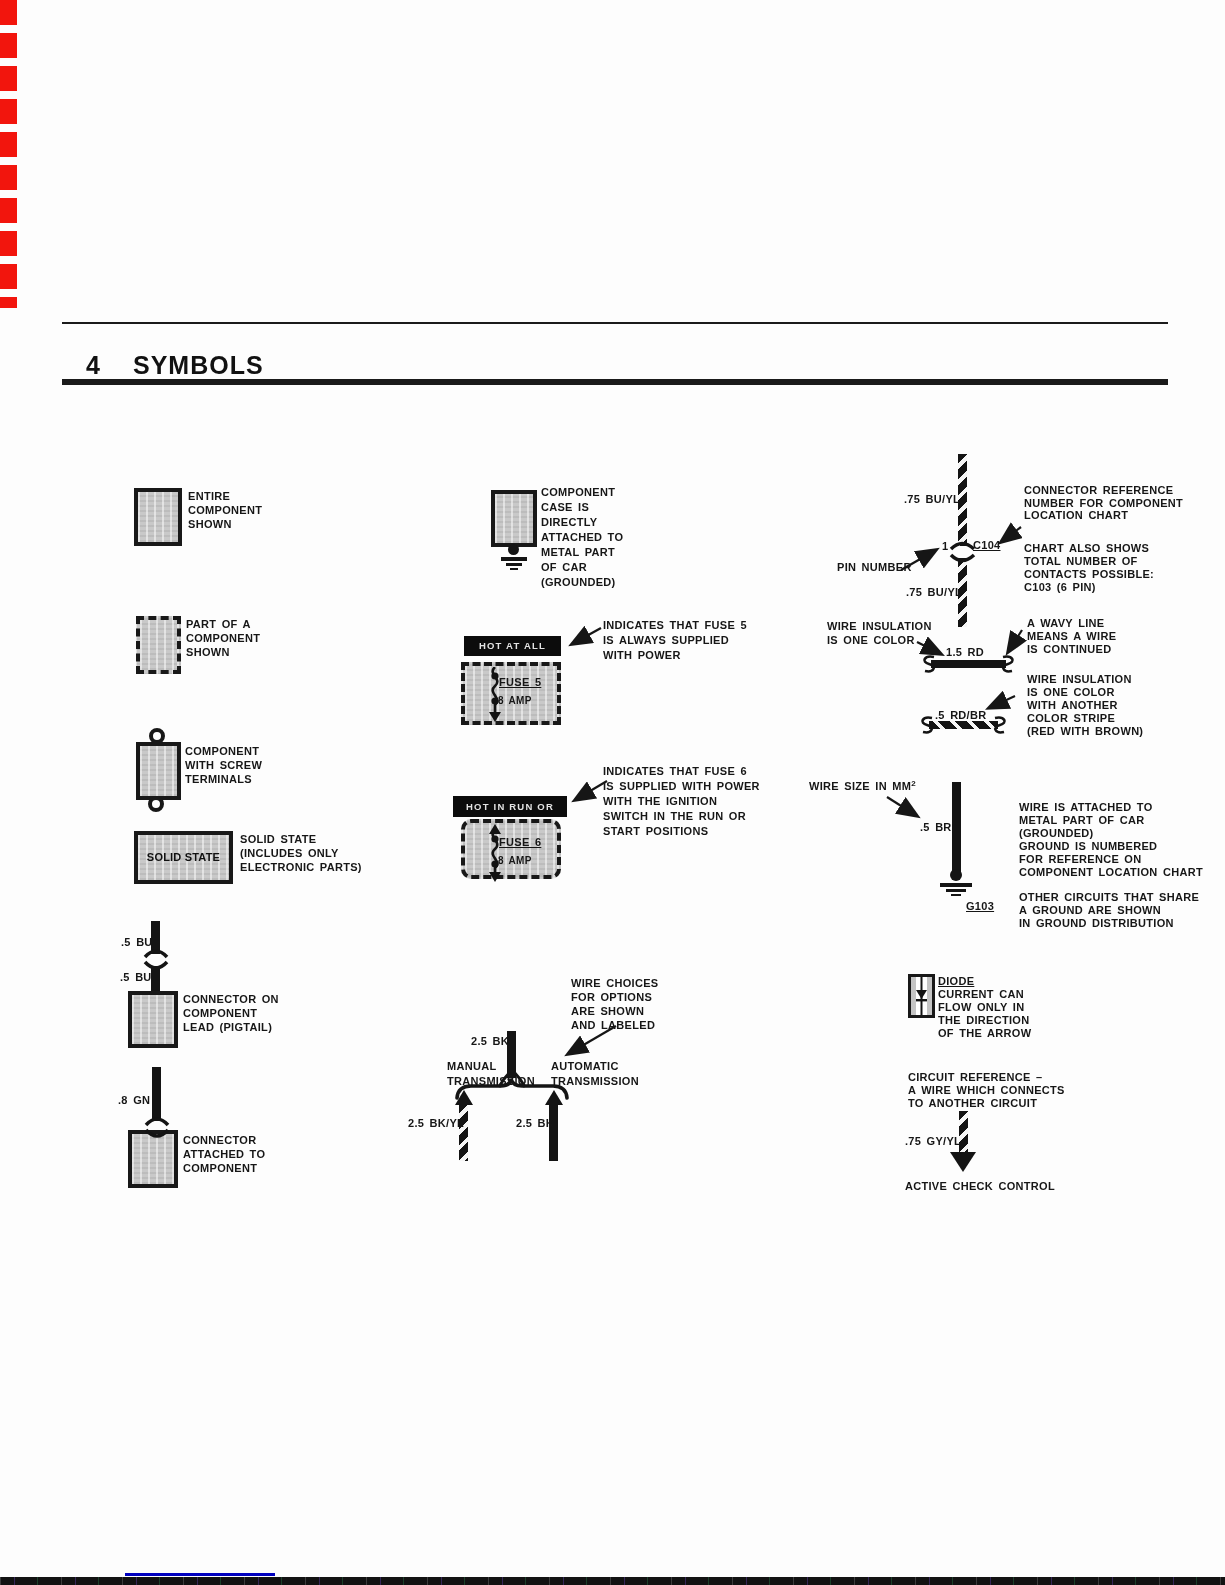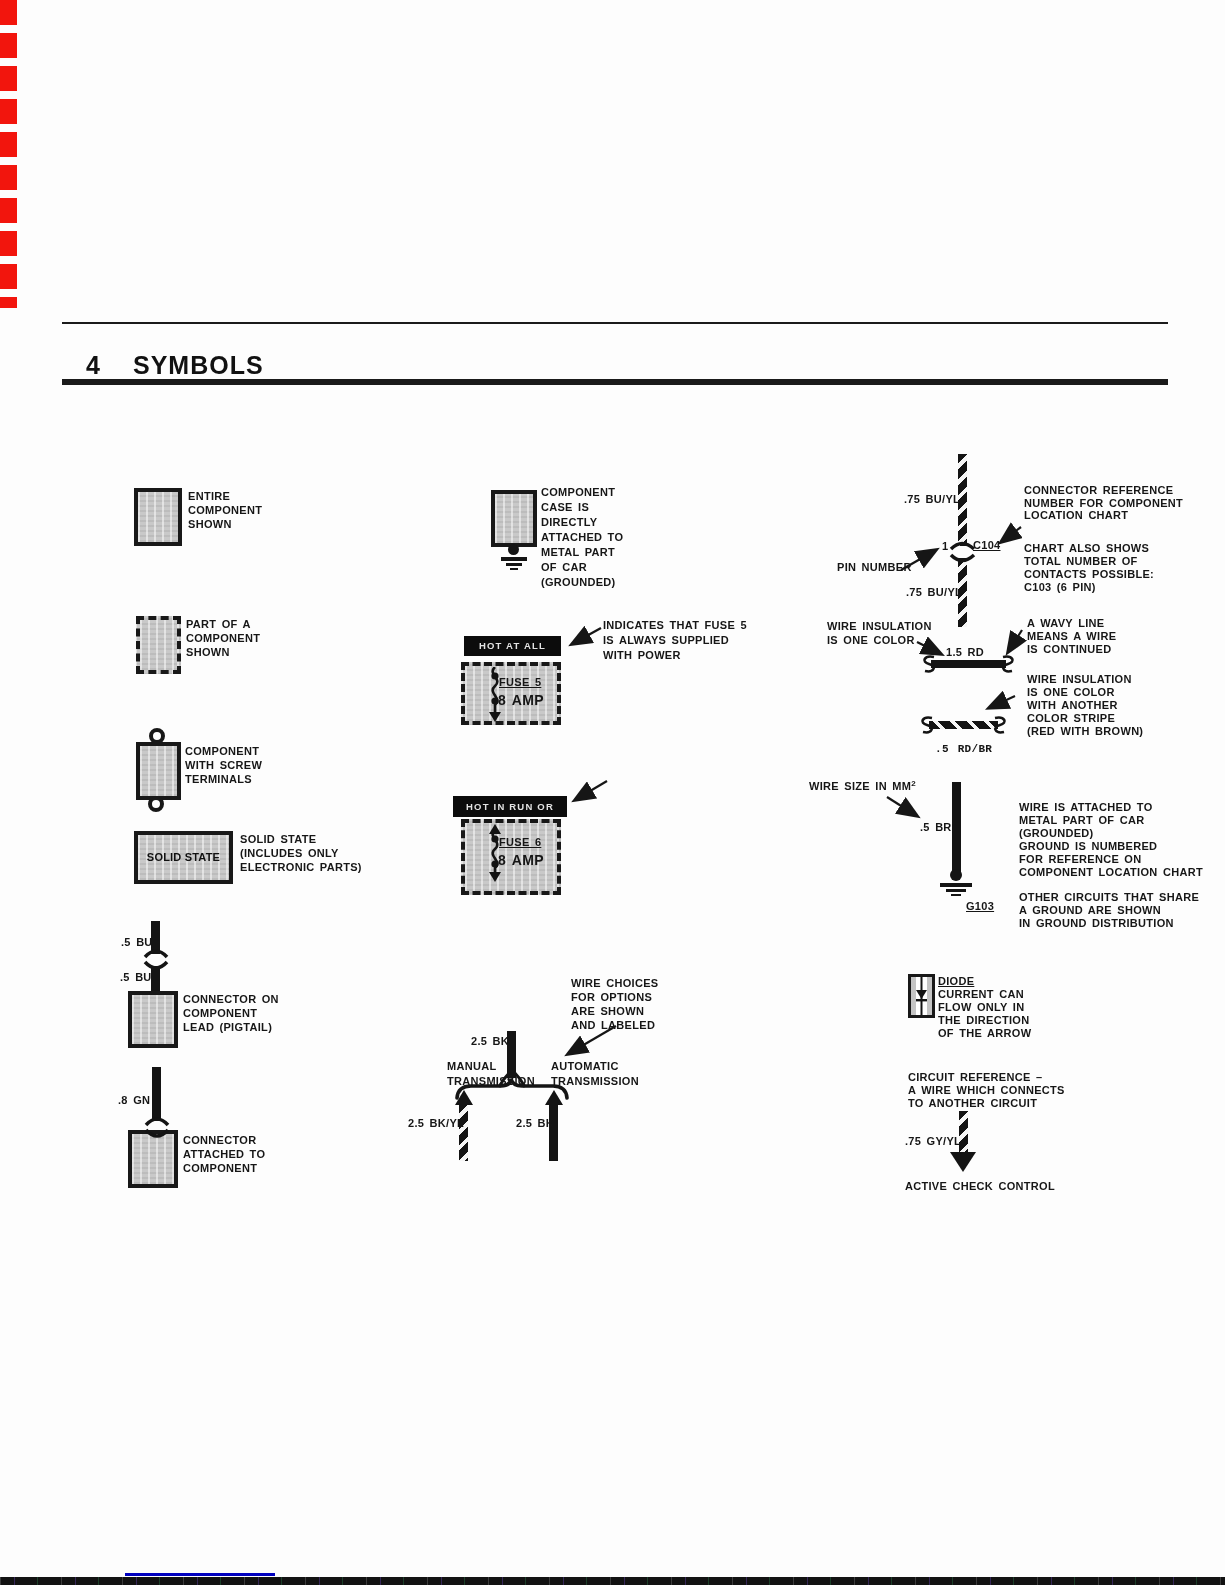--- a/index.html
+++ b/index.html
@@ -1,21 +1,21 @@
 <!DOCTYPE html>
 <html style="--edge-red: #f2150d; --line-blue: #0000bf; --paper: #fdfdfd; --ink: #161616;"><head>
 <meta charset="utf-8">
 <style>
   html,body{margin:0;padding:0;background:#e9e9e9;}
   #canvas{position:relative;width:1225px;height:1585px;background:var(--paper,#fdfdfd);overflow:hidden;
           font-family:"Liberation Sans",sans-serif;}
   .t{position:absolute;font-weight:bold;font-size:11px;line-height:13px;letter-spacing:.3px;
      word-spacing:2px;white-space:pre-line;color:var(--ink,#161616);}
   .lh125{line-height:12.5px}.lh13{line-height:13px}.lh14{line-height:14px}.lh15{line-height:15px}
-  .sz10{font-size:14px}
+  .sz10{font-size:10px}
   .u{text-decoration:underline;}
   .rule{position:absolute;background:#1b1b1b;}
   .hdr-num,.hdr-title{position:absolute;font-weight:bold;font-size:25px;letter-spacing:1px;color:#111;}
   .box{position:absolute;box-sizing:border-box;border:4px solid #181818;
        background-color:#c9c9c9;
        background-image:repeating-linear-gradient(90deg,rgba(250,250,250,.55) 0 2px,rgba(0,0,0,0) 2px 8px),
                         repeating-linear-gradient(0deg,rgba(60,60,60,.09) 0 2px,rgba(0,0,0,0) 2px 5px);}
   .box.dashed{border-style:dashed;}
   .banner{position:absolute;background:#0c0c0c;color:#e3e3e3;font-weight:bold;font-size:9.5px;
           text-align:center;letter-spacing:1.2px;}
@@ -113,21 +113,26 @@
       <path d="M18,0 C10,7 26,12 18,19 C10,26 26,31 18,38 L18,45" stroke="#131313" stroke-width="2.6" fill="none"></path>
       <circle cx="18" cy="9" r="3.6" fill="#131313"></circle>
         <circle cx="18" cy="34" r="3.6" fill="#131313"></circle>
       <polygon points="12,45 24,45 18,55" fill="#131313"></polygon>
     </svg>
     <div class="t u" style="left:34px;top:10px;">FUSE 5</div>
     <div class="t sz10" style="left:33px;top:28px;">8 AMP</div>
   </div>
 
   <div class="banner" style="left:453px;top:796px;width:114px;height:21px;line-height:21px;">HOT IN RUN OR START</div>
-  <div class="box dashed" style="left:461px;top:819px;width:100px;height:76px;">
+  <div class="t lh15" style="left:603px;top:764px;">INDICATES THAT FUSE 6
+IS SUPPLIED WITH POWER
+WITH THE IGNITION
+SWITCH IN THE RUN OR
+START POSITIONS</div>
+  <div class="box dashed" style="left:461px;top:819px;width:100px;height:60px;border-radius:10px;">
     <svg class="fsvg" style="left:12px;top:1px;" width="36" height="58" viewBox="0 0 36 58">
       <polygon points="18,0 12,10 24,10" fill="#131313"></polygon>
       <path d="M18,6 C10,13 26,18 18,25 C10,32 26,37 18,44 L18,48" stroke="#131313" stroke-width="2.6" fill="none"></path>
       <circle cx="18" cy="15" r="3.6" fill="#131313"></circle>
         <circle cx="18" cy="40" r="3.6" fill="#131313"></circle>
       <polygon points="12,48 24,48 18,58" fill="#131313"></polygon>
     </svg>
     <div class="t u" style="left:34px;top:13px;">FUSE 6</div>
     <div class="t sz10" style="left:33px;top:31px;">8 AMP</div>
   </div>
@@ -169,21 +174,21 @@
   <div class="t" style="left:946px;top:646px;">1.5 RD</div>
   <div class="wire" style="left:931px;top:660px;width:75px;height:8px;"></div>
   <div class="t lh13" style="left:1027px;top:617px;">A WAVY LINE
 MEANS A WIRE
 IS CONTINUED</div>
   <div class="t lh13" style="left:1027px;top:673px;">WIRE INSULATION
 IS ONE COLOR
 WITH ANOTHER
 COLOR STRIPE
 (RED WITH BROWN)</div>
-  <div class="t" style="left:935px;top:743px;font-family:Liberation Mono, monospace;">.5 RD/BR</div>
+  <div class="t" style="left:935px;top:709px;">.5 RD/BR</div>
   <div class="wire stripe-h" style="left:929px;top:721px;width:69px;height:8px;"></div>
 
   <div class="t" style="left:809px;top:777px;"><span>WIRE SIZE IN MM</span><span class="sup">2</span></div>
   <div class="t" style="left:920px;top:821px;">.5 BR</div>
   <div class="wire" style="left:952px;top:782px;width:9px;height:90px;"></div>
   <div class="dot" style="left:950px;top:869px;width:12px;height:12px;"></div>
   <div class="gbar" style="left:940px;top:883px;width:32px;height:4px;"></div>
   <div class="gbar" style="left:946px;top:889px;width:20px;height:3px;"></div>
   <div class="gbar" style="left:951px;top:894px;width:10px;height:2px;"></div>
   <div class="t u" style="left:966px;top:866px;margin-top:34px;">G103</div>

